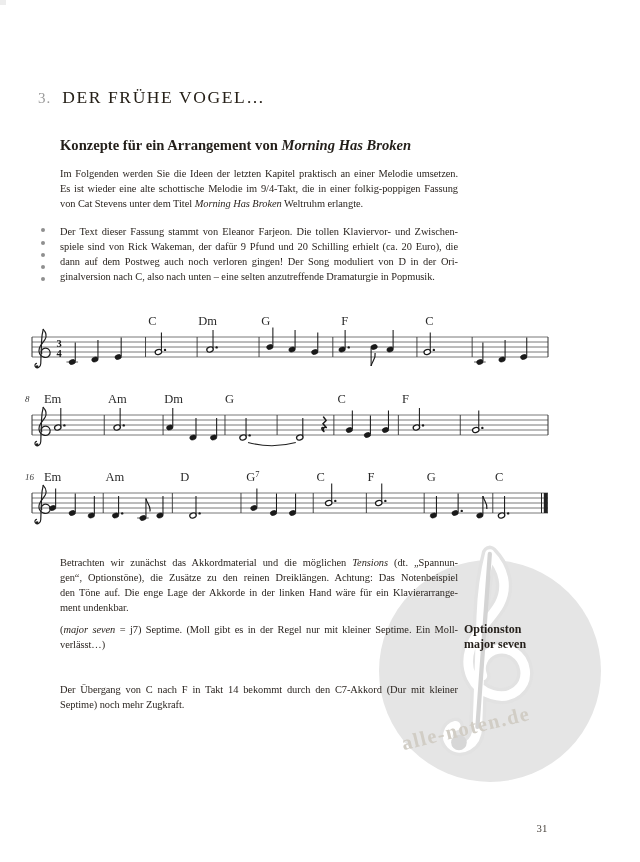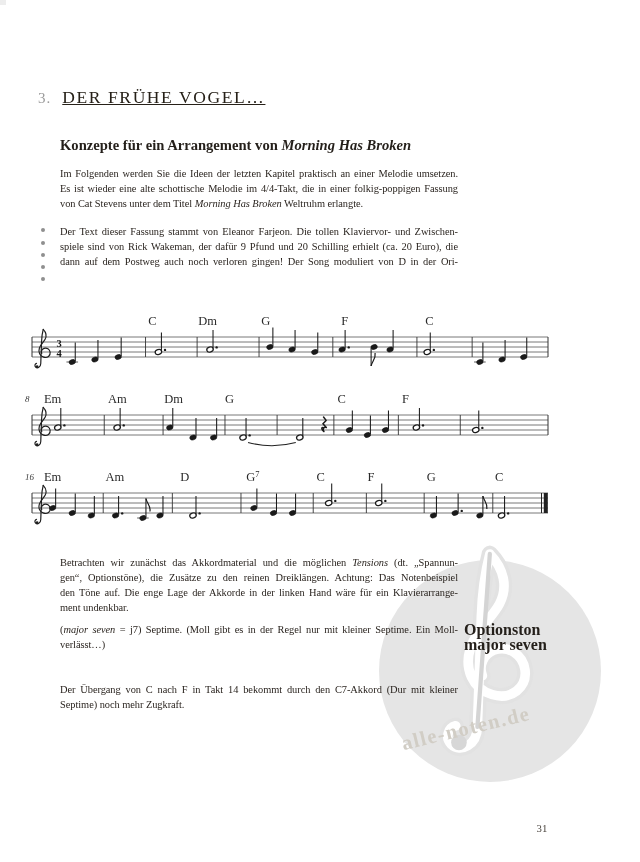--- a/index.html
+++ b/index.html
@@ -2,36 +2,36 @@
 <html><head>
 <meta charset="utf-8">
 <style>
   html,body{margin:0;padding:0;background:#ffffff;}
   #page{position:relative;width:640px;height:862px;background:#ffffff;overflow:hidden;
         font-family:"Liberation Serif","DejaVu Serif",serif;color:#2b2520;}
   .abs{position:absolute;}
   
   #chapter{left:38px;top:87px;white-space:nowrap;}
   #chapter .num{font-size:15px;color:#9a9a9a;letter-spacing:1px;}
-  #chapter .ttl{font-size:17.5px;color:#262018;letter-spacing:1.6px;margin-left:11px;font-weight:500;text-decoration:underline;}
+  #chapter .ttl{font-size:17.5px;color:#262018;letter-spacing:1.6px;margin-left:11px;font-weight:500;}
   
   #sectionTitle{left:60px;top:137px;font-size:14.6px;font-weight:bold;color:#241f1a;white-space:nowrap;}
   #sectionTitle i{font-weight:bold;}
   
   .para{width:398px;font-size:10.4px;line-height:15.1px;letter-spacing:-0.05px;color:#2b2520;}
   .tline{text-align:justify;text-align-last:justify;overflow:hidden;white-space:nowrap;}
   .tline.last{text-align-last:left;}
   #p1{left:60px;top:165.5px;}
   #p2{left:60px;top:223.5px;}
   #p3{left:60px;top:554.5px;}
   #p4{left:60px;top:621.5px;}
   #p5{left:60px;top:681.5px;}
   .bullet{position:absolute;width:4.4px;height:4.4px;border-radius:50%;background:#8f8f8f;}
   
-  #marginNote{left:464px;top:621.5px;font-size:16px;font-weight:bold;line-height:15.1px;color:#241f1a;}
+  #marginNote{left:464px;top:621.5px;font-size:12px;font-weight:bold;line-height:15.1px;color:#241f1a;}
   
   .sys{left:0;width:640px;height:78px;}
   #sys1{top:308px;} #sys2{top:386px;} #sys3{top:464px;}
   
   #pageNum{left:522px;top:822px;width:40px;text-align:center;font-size:10.8px;color:#4a443e;}
   
   #wm{left:352px;top:538px;z-index:0;}
   .content{z-index:2;}
   #cornerArtifact{left:0;top:0;width:6px;height:5px;background:#e9e9e9;opacity:.8;}
   svg text{font-family:"Liberation Serif","DejaVu Serif",serif;}
@@ -69,34 +69,35 @@
     <div class="abs" id="chapter">
       <span class="num">3.</span><span class="ttl">DER FRÜHE VOGEL…</span>
     </div>
 
     <div class="abs" id="sectionTitle">
       <span>Konzepte für ein Arrangement von </span><i>Morning Has Broken</i>
     </div>
 
     <div class="abs para" id="p1">
         <div class="tline">Im Folgenden werden Sie die Ideen der letzten Kapitel praktisch an einer Melodie umsetzen.</div>
-        <div class="tline">Es ist wieder eine alte schottische Melodie im 4/4-Takt, die in einer folkig-poppigen Fassung</div>
+        <div class="tline">Es ist wieder eine alte schottische Melodie im 9/4-Takt, die in einer folkig-poppigen Fassung</div>
         <div class="tline last">von Cat Stevens unter dem Titel <i>Morning Has Broken</i> Weltruhm erlangte.</div>
       </div>
     <div id="bullets">
         <div class="bullet abs" style="left: 41px; top: 227.8px;"></div>
         <div class="bullet abs" style="left: 41px; top: 240.5px;"></div>
         <div class="bullet abs" style="left: 41px; top: 253.1px;"></div>
         <div class="bullet abs" style="left: 41px; top: 264.8px;"></div>
         <div class="bullet abs" style="left: 41px; top: 276.5px;"></div>
       </div>
     <div class="abs para" id="p2">
         <div class="tline">Der Text dieser Fassung stammt von Eleanor Farjeon. Die tollen Klaviervor- und Zwischen-</div>
         <div class="tline">spiele sind von Rick Wakeman, der dafür 9 Pfund und 20 Schilling erhielt (ca. 20 Euro), die</div>
         <div class="tline">dann auf dem Postweg auch noch verloren gingen! Der Song moduliert von D in der Ori-</div>
+        <div class="tline last">ginalversion nach C, also nach unten – eine selten anzutreffende Dramaturgie in Popmusik.</div>
       </div>
 
     <div>
       <div class="abs sys" id="sys1"><svg width="640" height="78" viewBox="0 0 640 78">
             <line x1="32" y1="29" x2="548" y2="29" stroke="#4c4c4c" stroke-width="0.75"></line>
             <line x1="32" y1="34" x2="548" y2="34" stroke="#4c4c4c" stroke-width="0.75"></line>
             <line x1="32" y1="39" x2="548" y2="39" stroke="#4c4c4c" stroke-width="0.75"></line>
             <line x1="32" y1="44" x2="548" y2="44" stroke="#4c4c4c" stroke-width="0.75"></line>
             <line x1="32" y1="49" x2="548" y2="49" stroke="#4c4c4c" stroke-width="0.75"></line>
             <line x1="32" y1="29" x2="32" y2="49" stroke="#333" stroke-width="1"></line>

